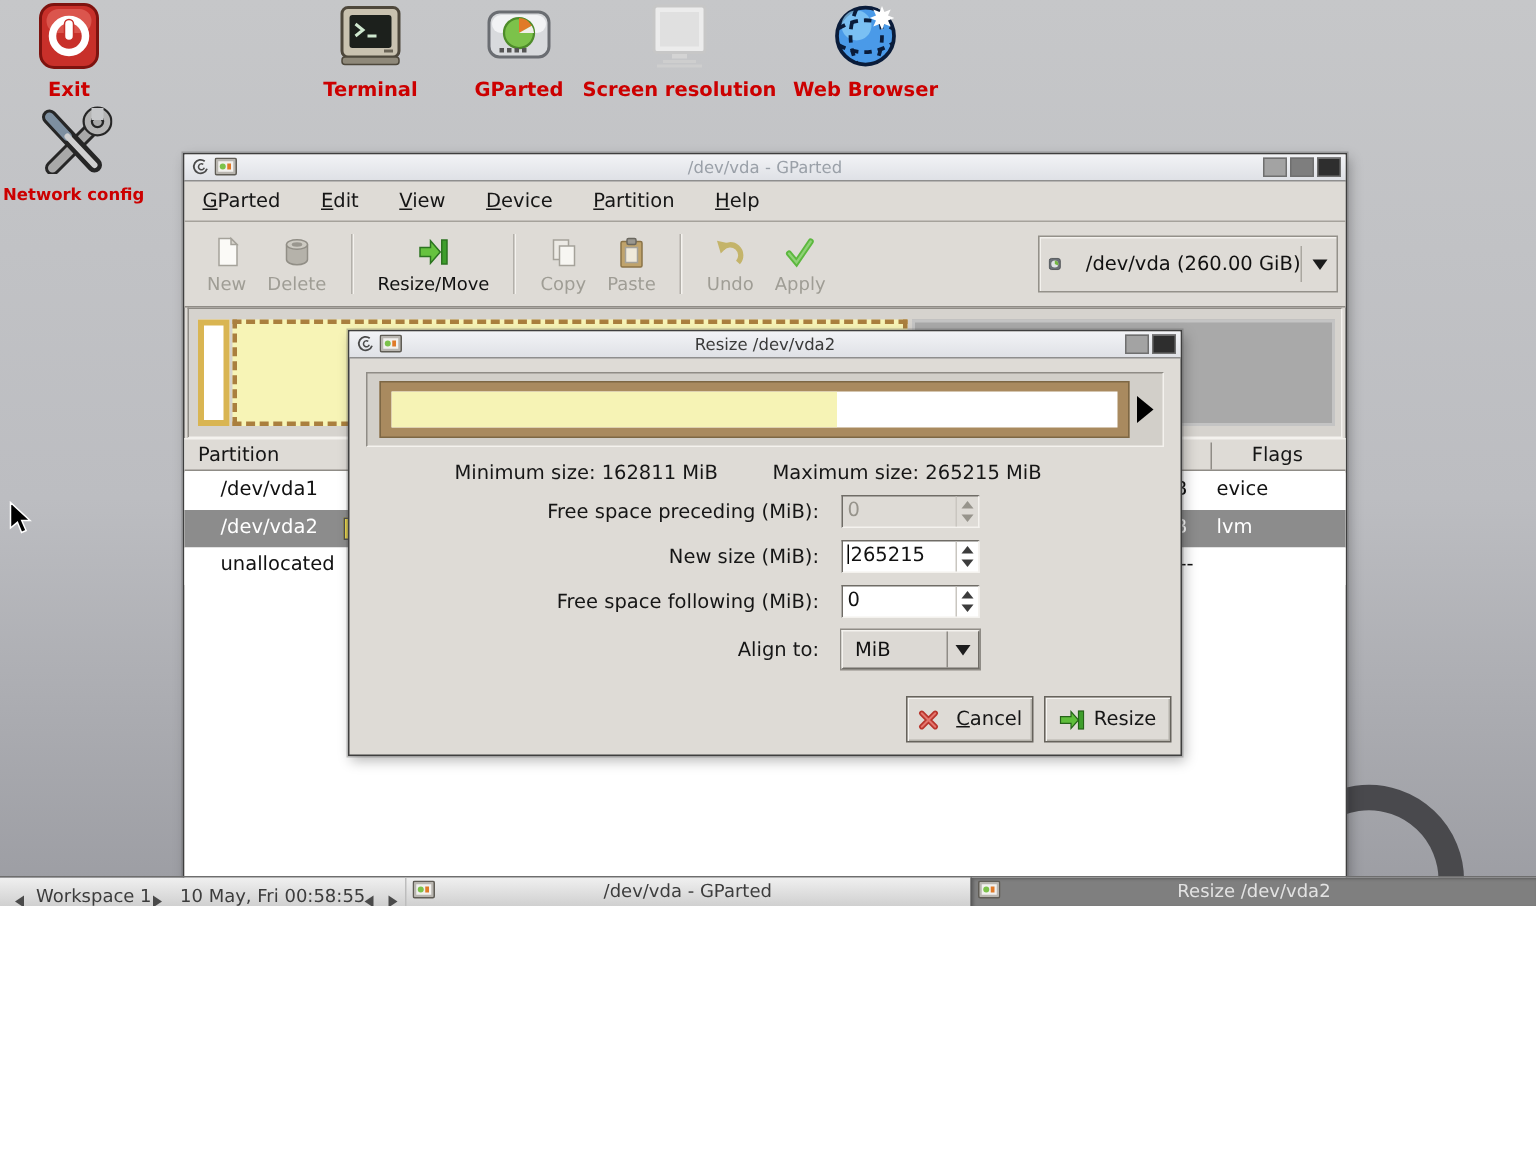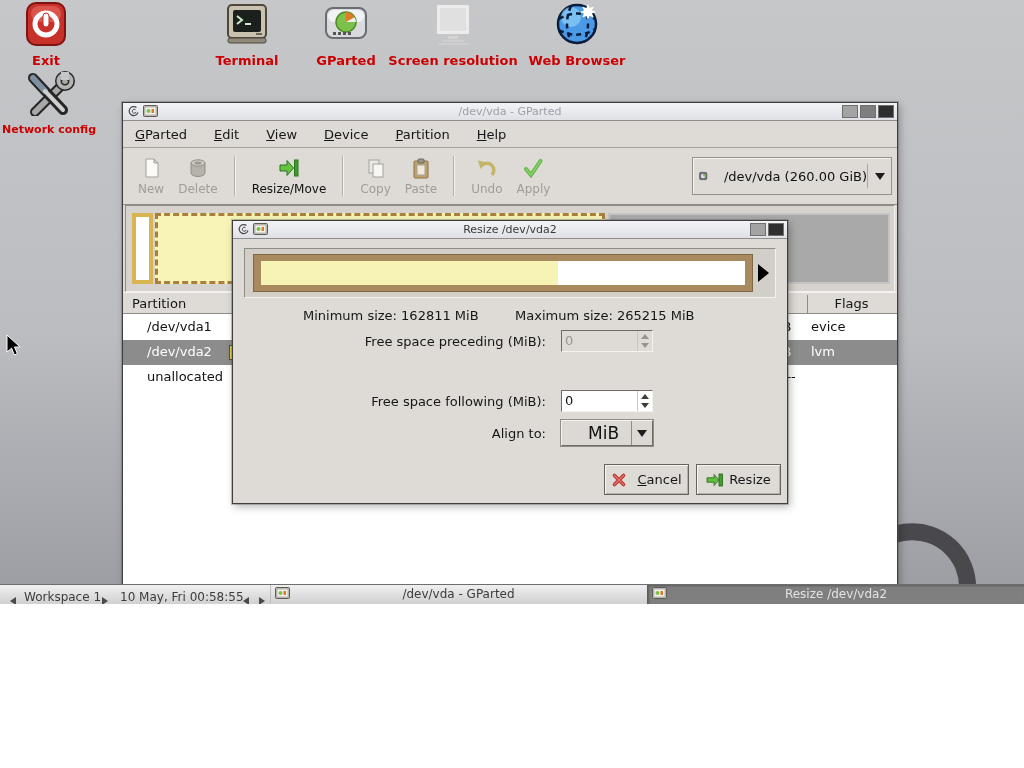--- a/index.html
+++ b/index.html
@@ -112,21 +112,21 @@
                     justify-content:center; gap:4px; border-left:1px solid #c9c6c0; }
   .s-up   { width:0; height:0; border-left:4px solid transparent; border-right:4px solid transparent; border-bottom:5px solid #3c3c3c; }
   .s-down { width:0; height:0; border-left:4px solid transparent; border-right:4px solid transparent; border-top:5px solid #3c3c3c; }
   .spin.off { background:#dedbd6; }
   .spin.off .s-val { color:#97948c; }
   .spin.off .s-up { border-bottom-color:#97948c; } .spin.off .s-down { border-top-color:#97948c; }
   .caret { display:inline-block; width:1px; height:13px; background:#000; vertical-align:-2px; margin-right:1px; }
   .combo { position:absolute; left:328px; top:199px; width:92px; height:26px; background:#dcd9d4;
            border:1px solid; border-color:#f4f2ee #6f6c66 #6f6c66 #f4f2ee;
            box-shadow:0 0 0 1px #8f8c86; display:flex; align-items:center; }
-  .combo .c-txt { font-size:17px; color:#111; padding-left:26px; }
+  .combo .c-txt { font-size:13px; color:#111; padding-left:8px; }
   .combo .c-part { margin-left:auto; width:21px; height:100%; border-left:1px solid #8f8c86;
                    display:flex; align-items:center; justify-content:center; }
   .dlg-btn { position:absolute; top:243px; height:31px; background:#dedbd6;
              border:1px solid #66635c; box-shadow:inset 1px 1px 0 #f6f5f2, inset -1px -1px 0 #b4b1aa;
              display:flex; align-items:center; justify-content:center; gap:6px; font-size:13px; color:#161616; }
   #btn-cancel { left:371px; width:85px;gap:10px; }
   #btn-resize { left:463px; width:85px; }
 
   
   #taskbar { position:absolute; left:0; bottom:0; width:1024px; height:20px; z-index:8;
@@ -413,20 +413,30 @@
     <div class="frow" style="top:109px;">
       <span class="f-label">Free space preceding (MiB):</span>
       <div class="spin off">
         <span class="s-val">0</span>
         <span class="s-arrows">
             <span class="s-up"></span>
             <span class="s-down"></span>
           </span>
       </div>
     </div>
+    <div class="frow" style="top:139px;">
+      <span class="f-label">New size (MiB):</span>
+      <div class="spin">
+        <span class="s-val"><span class="caret"></span><span>265215</span></span>
+        <span class="s-arrows">
+            <span class="s-up"></span>
+            <span class="s-down"></span>
+          </span>
+      </div>
+    </div>
     <div class="frow" style="top:169px;">
       <span class="f-label">Free space following (MiB):</span>
       <div class="spin">
         <span class="s-val">0</span>
         <span class="s-arrows">
             <span class="s-up"></span>
             <span class="s-down"></span>
           </span>
       </div>
     </div>

